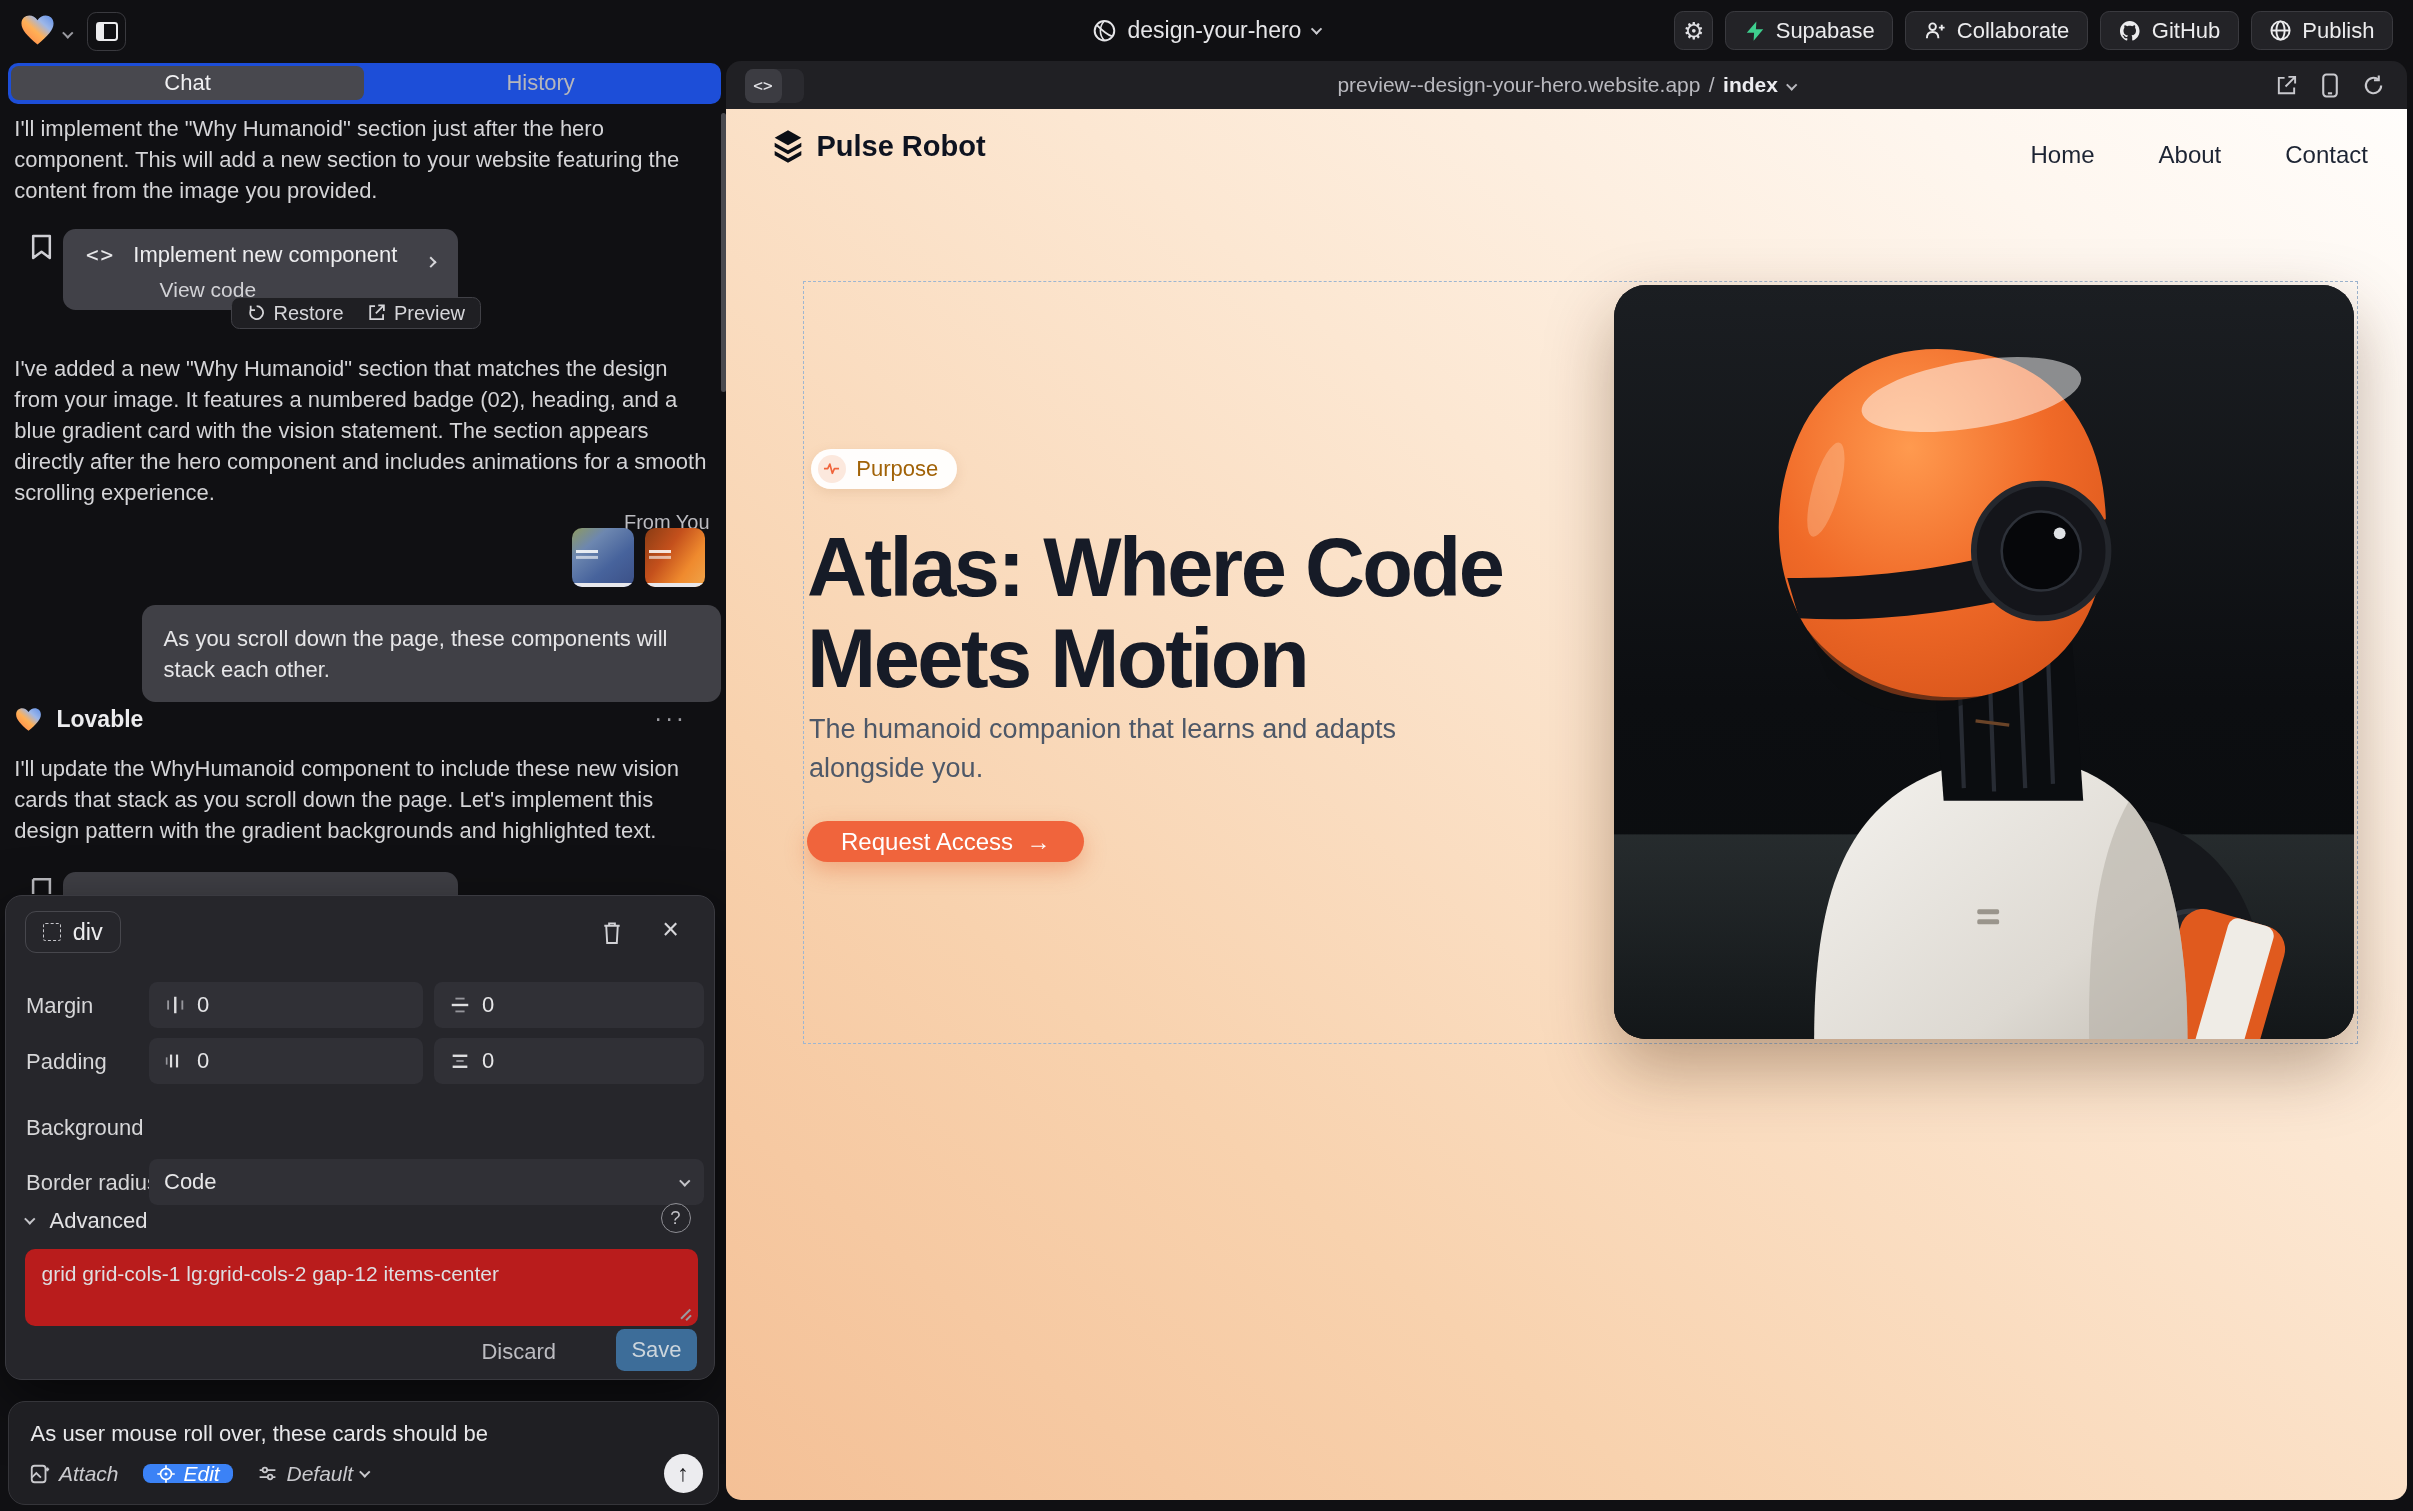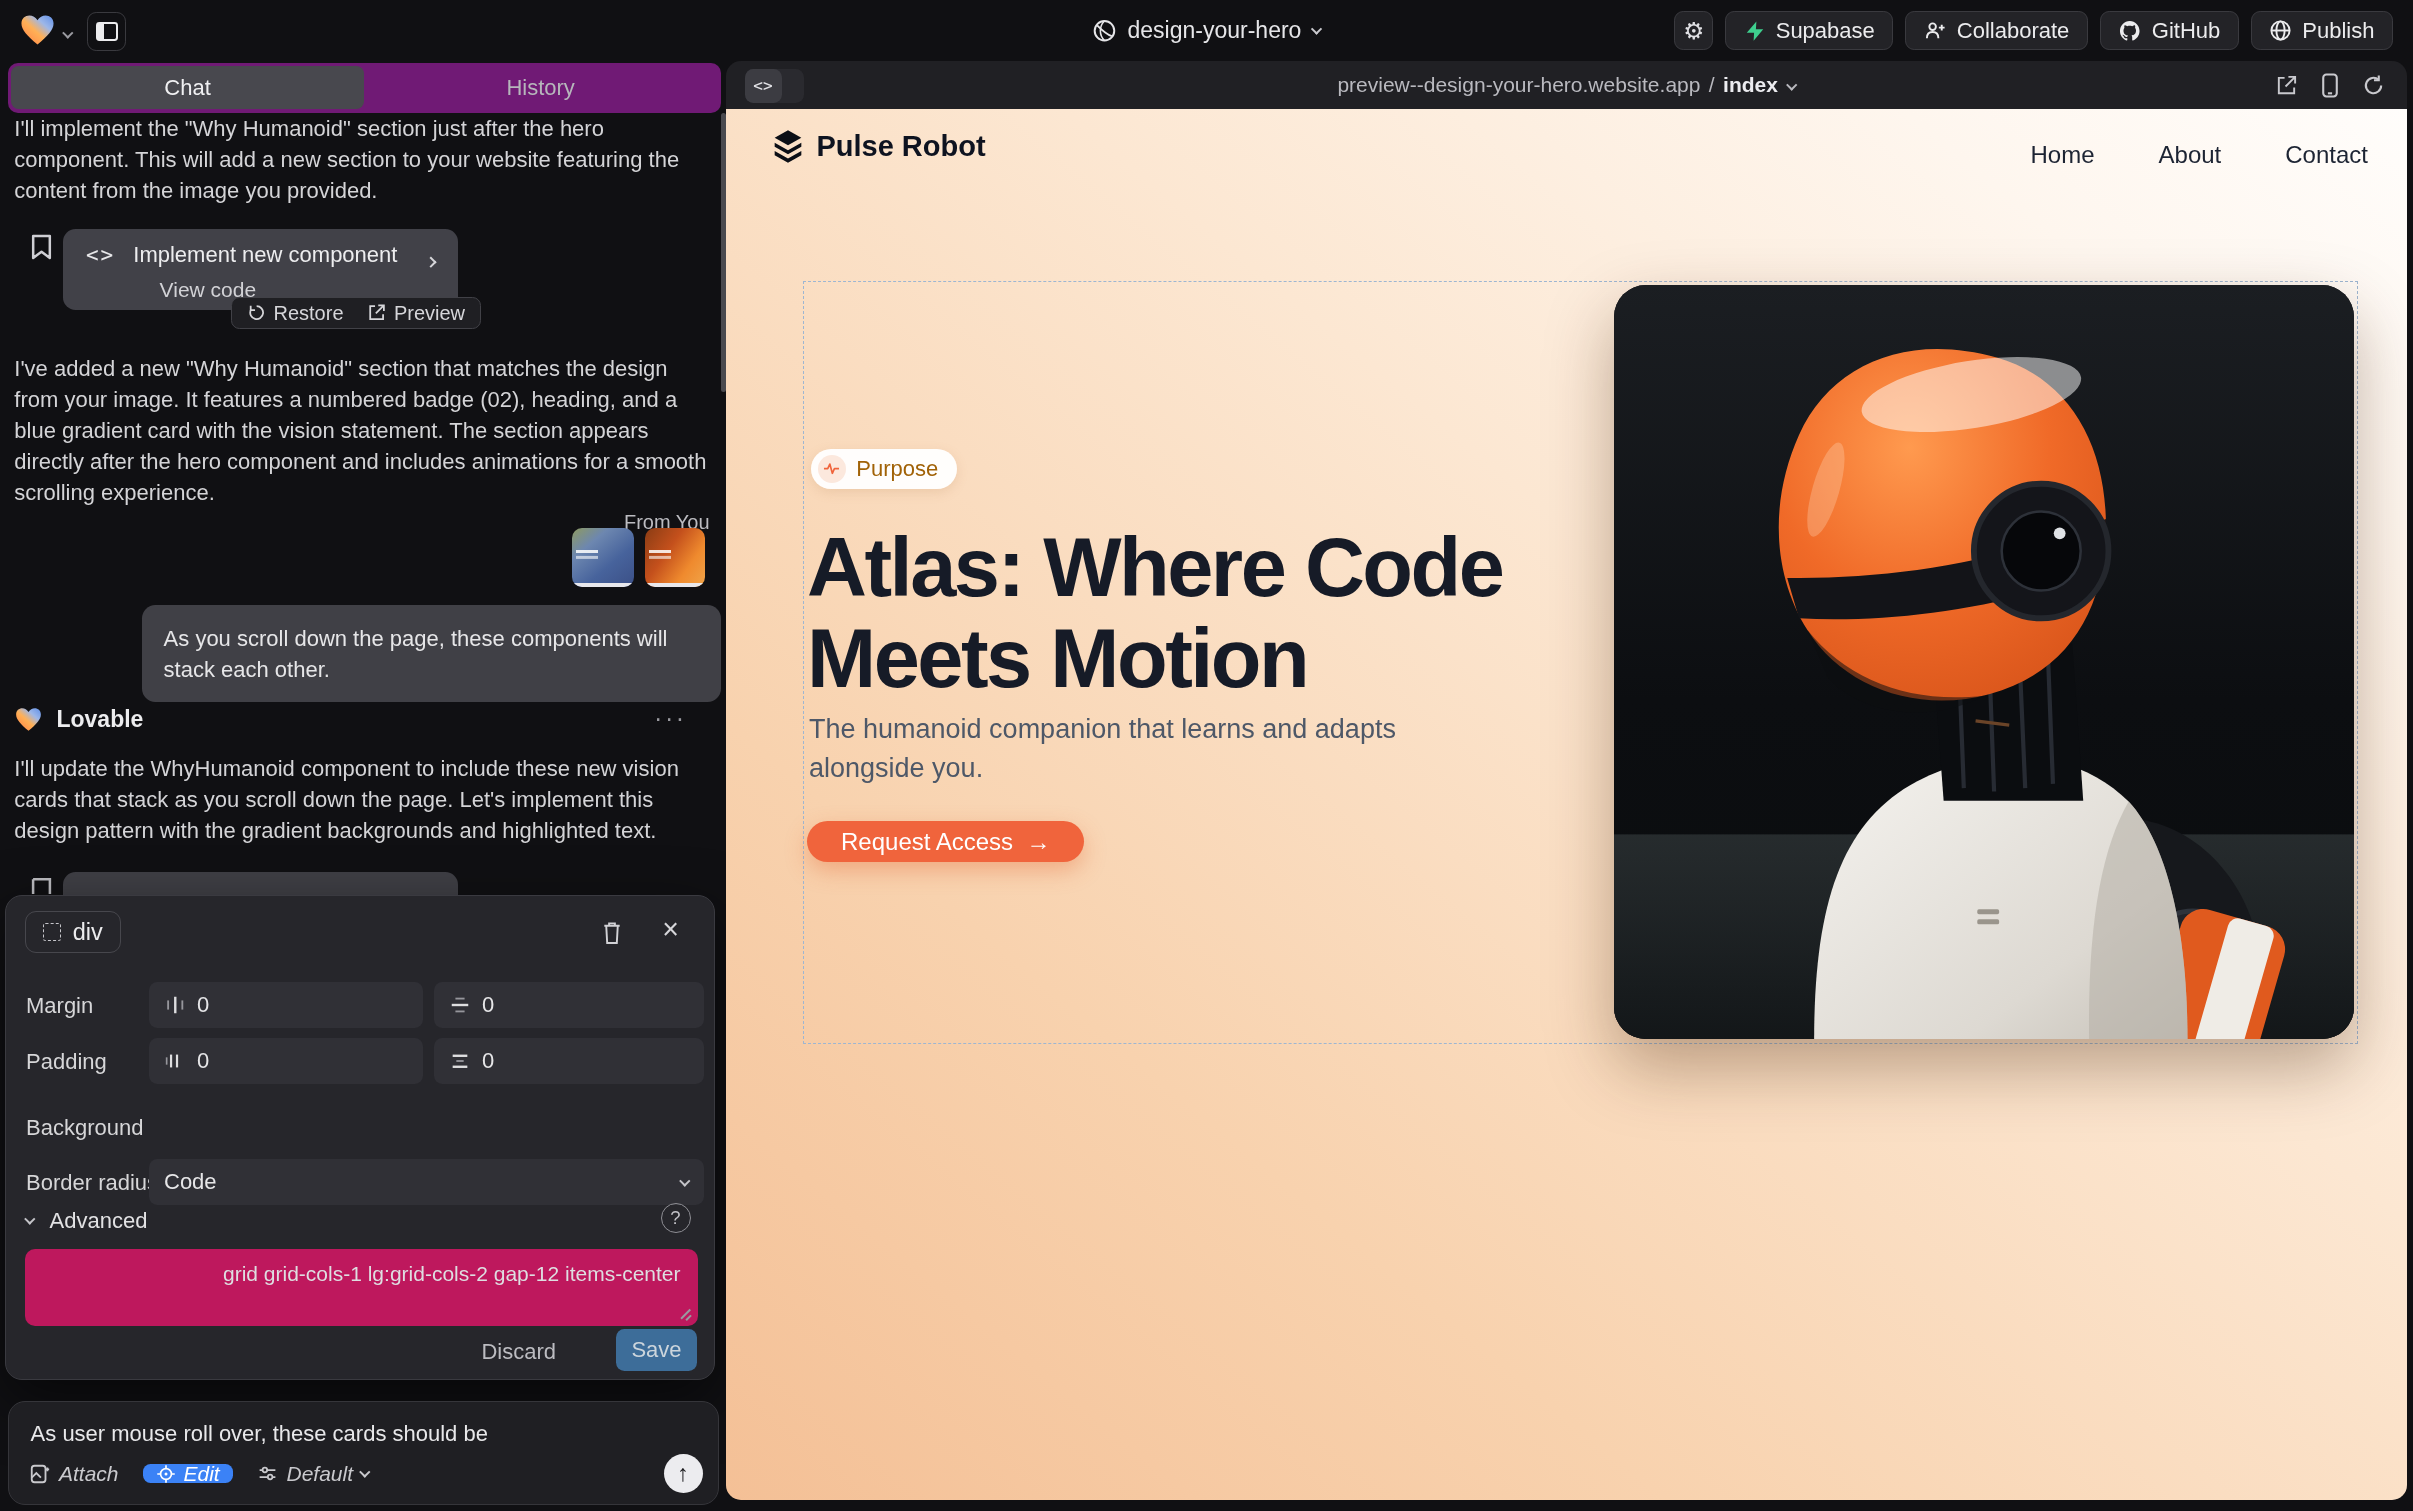--- a/index.html
+++ b/index.html
@@ -17,21 +17,21 @@
   .sidebar-glyph{width:22px;height:18.5px;border:2.5px solid #ececee;border-radius:3.4px;position:relative;}
   .sidebar-glyph::before{content:"";position:absolute;left:0;top:0;bottom:0;width:6.7px;background:#ececee;}
   .tb-center{position:absolute;left:50%;top:0;height:61px;transform:translateX(-50%);display:flex;align-items:center;gap:11.8px;font-size:23px;color:#e6e6e9;}
   .proj-icon{width:23.5px;height:23.5px;}
   .tb-right{position:absolute;right:20px;top:11px;display:flex;gap:11.8px;align-items:center;}
   .tb-btn{height:39px;background:#232327;border:1.3px solid #3a3a3f;border-radius:9.2px;display:flex;align-items:center;gap:10px;padding:0 17.6px;font-size:22px;color:#ececee;}
   .tb-btn.icon-only{width:39px;padding:0;justify-content:center;font-size:23.5px;color:#e0e0e4;}
 
   
   .left-panel{position:absolute;left:7.6px;top:61px;width:713px;height:1450px;}
-  .tabbar{position:absolute;left:0;top:1.7px;width:713px;height:50px;background:#701a75;border-radius:10px;display:flex;padding:3.4px;}
+  .tabbar{position:absolute;left:0;top:1.7px;width:713px;height:41px;background:#1d4ed8;border-radius:10px;display:flex;padding:3.4px;}
   .tab{flex:1;display:flex;align-items:center;justify-content:center;font-size:22px;color:#b6b6bb;border-radius:7.6px;}
   .tab.active{background:#48484e;color:#f0f0f2;}
   .msg{position:absolute;left:6.7px;width:694px;font-size:22px;line-height:31px;color:#d4d4d7;}
   .msg1{top:52px;}
   .msg2{top:292px;}
   .msg3{top:692px;}
   .bookmark{position:absolute;left:23px;top:173px;}
   .toolcard{position:absolute;left:55px;top:168px;width:395px;height:81px;background:#414148;border-radius:12.6px;color:#ededef;}
   .toolcard .row1{position:absolute;left:23.5px;top:13.4px;display:flex;align-items:center;gap:18.5px;font-size:22px;}
   .toolcard .codeglyph{font-family:"DejaVu Sans Mono",monospace;font-size:21px;letter-spacing:1.7px;color:#e8e8ea;}
@@ -58,21 +58,21 @@
   .dashbox{width:18.5px;height:18.5px;border:1.7px dashed #c6c6cb;border-radius:2.5px;}
   .insp-trash{position:absolute;right:91px;top:23.5px;color:#d2d2d6;}
   .insp-close{position:absolute;right:35px;top:17px;font-size:28.6px;color:#d6d6da;}
   .insp-label{position:absolute;left:20px;font-size:22px;color:#d6d6d8;}
   .field{position:absolute;height:46px;background:#303036;border-radius:8.4px;display:flex;align-items:center;gap:11px;padding:0 15px;font-size:22px;color:#e6e6e8;}
   .ficon{width:22px;height:22px;flex:0 0 auto;opacity:.95;}
   .checker{width:30px;height:30px;border-radius:50%;background:repeating-conic-gradient(#ececec 0% 25%,#8d8d8f 0% 50%);background-size:11.8px 11.8px;}
   .field .chevend{margin-left:auto;color:#c4c4c9;}
   .adv-row{position:absolute;left:20px;top:312px;display:flex;align-items:center;gap:16px;font-size:22px;color:#e2e2e4;}
   .helpcirc{position:absolute;right:23.5px;top:307px;width:30px;height:30px;border:1.7px solid #8e8e94;border-radius:50%;display:flex;align-items:center;justify-content:center;font-size:18.5px;color:#c0c0c5;}
-  .classes-area{position:absolute;left:18.5px;top:353px;width:673px;height:77px;background:#be185d;border:none;border-radius:10px;resize:none;padding:13.4px 17px;font-family:"Liberation Sans","DejaVu Sans",sans-serif;font-size:21px;color:#dedee1;outline:none;text-align:right;}
+  .classes-area{position:absolute;left:18.5px;top:353px;width:673px;height:77px;background:#b91c1c;border:none;border-radius:10px;resize:none;padding:13.4px 17px;font-family:"Liberation Sans","DejaVu Sans",sans-serif;font-size:21px;color:#dedee1;outline:none;}
   .resize-corner{position:absolute;left:672px;top:410px;width:15px;height:15px;pointer-events:none;}
   .resize-corner::before,.resize-corner::after{content:"";position:absolute;background:#9a9aa0;height:1.7px;transform:rotate(-45deg);}
   .resize-corner::before{width:13.4px;left:0.8px;top:6.7px;}
   .resize-corner::after{width:6.7px;left:6.7px;top:11px;}
   .discard-btn{position:absolute;right:158px;top:443px;font-size:22px;color:#bcbcc1;}
   .save-btn{position:absolute;right:17px;top:433px;width:81px;height:42px;background:#3d6d99;border-radius:8.4px;display:flex;align-items:center;justify-content:center;font-size:22px;color:#ccd5dc;}
 
   
   .chat-input-card{position:absolute;left:7.6px;top:1401px;width:711px;height:104px;background:#1f1f23;border:1.3px solid #35353a;border-radius:17px;}
   .chat-input-text{position:absolute;left:22px;top:18.5px;right:22px;font-size:22px;color:#e8e8ea;}

